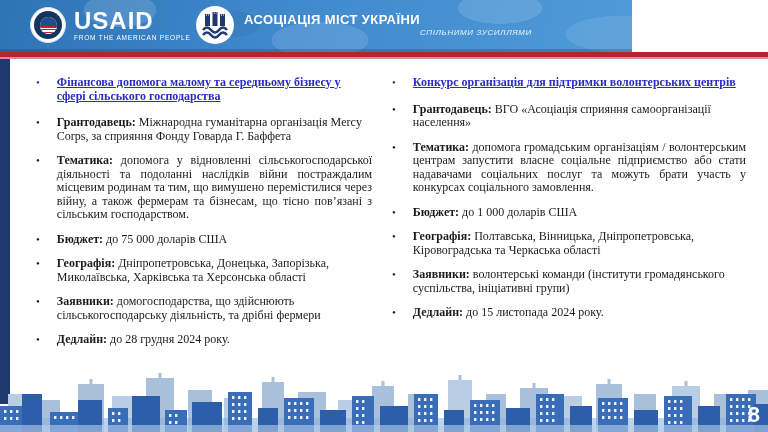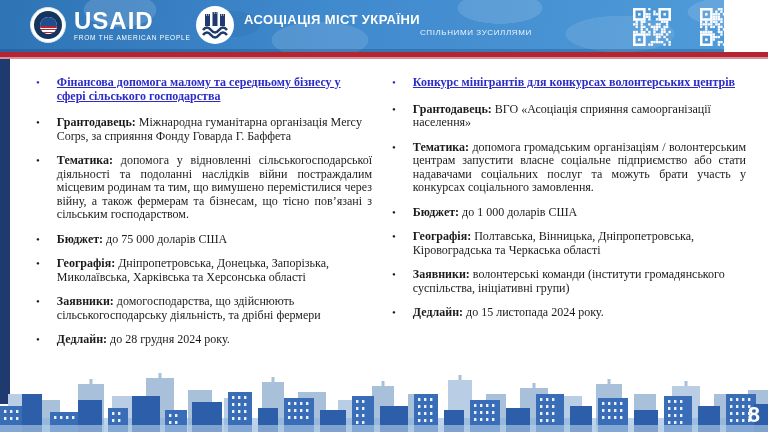--- a/index.html
+++ b/index.html
@@ -1,19 +1,19 @@
 <!DOCTYPE html>
 <html style="--link-color: #2b2bc8;"><head>
 <meta charset="utf-8">
 <style>
   html,body{margin:0;padding:0;background:#fff;}
   .slide{position:relative;width:768px;height:432px;overflow:hidden;background:#ffffff;font-family:"Liberation Serif",serif;}
 
   
-  .header{position:absolute;left:0;top:0;width:724px;height:52px;
+  .header{position:absolute;left:0;top:0;width:632px;height:52px;
     background:
       radial-gradient(60px 28px at 120px 10px, rgba(255,255,255,.14) 0 60%, transparent 61%),
       radial-gradient(80px 30px at 320px 40px, rgba(255,255,255,.12) 0 60%, transparent 61%),
       radial-gradient(70px 26px at 500px 8px,  rgba(255,255,255,.13) 0 60%, transparent 61%),
       radial-gradient(90px 30px at 620px 34px, rgba(255,255,255,.10) 0 60%, transparent 61%),
       radial-gradient(70px 24px at 730px 12px, rgba(255,255,255,.12) 0 60%, transparent 61%),
       radial-gradient(50px 22px at 230px 24px, rgba(20,70,130,.10) 0 60%, transparent 61%),
       linear-gradient(100deg,#2e74b5 0%,#3f89cd 45%,#4f9ad8 100%);
     box-shadow: inset 0 -3px 0 rgba(20,60,110,.28);
   }
@@ -25,21 +25,21 @@
   .usaid-seal .core .top{height:9px;background:#1f4e8c;}
   .usaid-seal .core .stripes{flex:1;background:repeating-linear-gradient(#b22234 0 1.5px,#fff 1.5px 3px);}
   .usaid-text{display:flex;flex-direction:column;line-height:1;}
   .usaid-title{font-family:"Liberation Sans",sans-serif;font-weight:bold;color:#fff;font-size:24px;letter-spacing:1px;}
   .usaid-tagline{font-family:"Liberation Sans",sans-serif;color:#fff;font-size:6.5px;letter-spacing:.8px;margin-top:2px;}
 
   .amu-group{position:absolute;left:196px;top:6px;display:flex;align-items:center;gap:10px;}
   .amu-emblem{width:38px;height:38px;border-radius:50%;background:#fff;display:flex;align-items:center;justify-content:center;}
   .amu-text{display:flex;line-height:1.15;}
   .amu-title{font-family:"Liberation Sans",sans-serif;font-weight:bold;color:#fff;font-size:13px;letter-spacing:.4px;}
-  .amu-subtitle{font-family:"Liberation Sans",sans-serif;color:#eaf3fb;font-size:8px;letter-spacing:.6px;margin-top:15px;}
+  .amu-subtitle{font-family:"Liberation Sans",sans-serif;color:#eaf3fb;font-size:8px;letter-spacing:.6px;margin-top:15px;font-style:italic;}
 
   .qr{position:absolute;top:8px;width:38px;height:38px;}
   .qr-1{left:633px;} .qr-2{left:700px;}
 
   
   .red-stripe{position:absolute;left:0;top:52px;width:768px;height:7px;
     background:linear-gradient(#b42533 0 5px,#d98f96 5px 7px);}
   .left-bar{position:absolute;left:0;top:59px;width:10px;height:345px;background:#1e3a6e;z-index:1;}
 
   
@@ -300,21 +300,21 @@
           <li class="item">
             <span class="bullet">•</span>
             <span class="body"><span class="label">Дедлайн:</span> до 28 грудня 2024 року.</span>
           </li>
         </ul>
     </section>
 
     <section class="col">
       <div class="item link-item">
         <span class="bullet">•</span>
-        <span class="body"><a class="title-link">Конкурс мінігрантів для конкурсах волонтерських центрів</a></span>
+        <span class="body"><a class="title-link">Конкурс організація для підтримки волонтерських центрів</a></span>
       </div>
       <ul class="details">
           <li class="item">
             <span class="bullet">•</span>
             <span class="body"><span class="label">Грантодавець:</span> ВГО «Асоціація сприяння самоорганізації населення»</span>
           </li>
           <li class="item justify">
             <span class="bullet">•</span>
             <span class="body"><span class="label">Тематика:</span> допомога громадським організаціям / волонтерським центрам запустити власне соціальне підприємство або стати надавачами соціальних послуг та можуть брати участь у конкурсах соціального замовлення.</span>
           </li>

